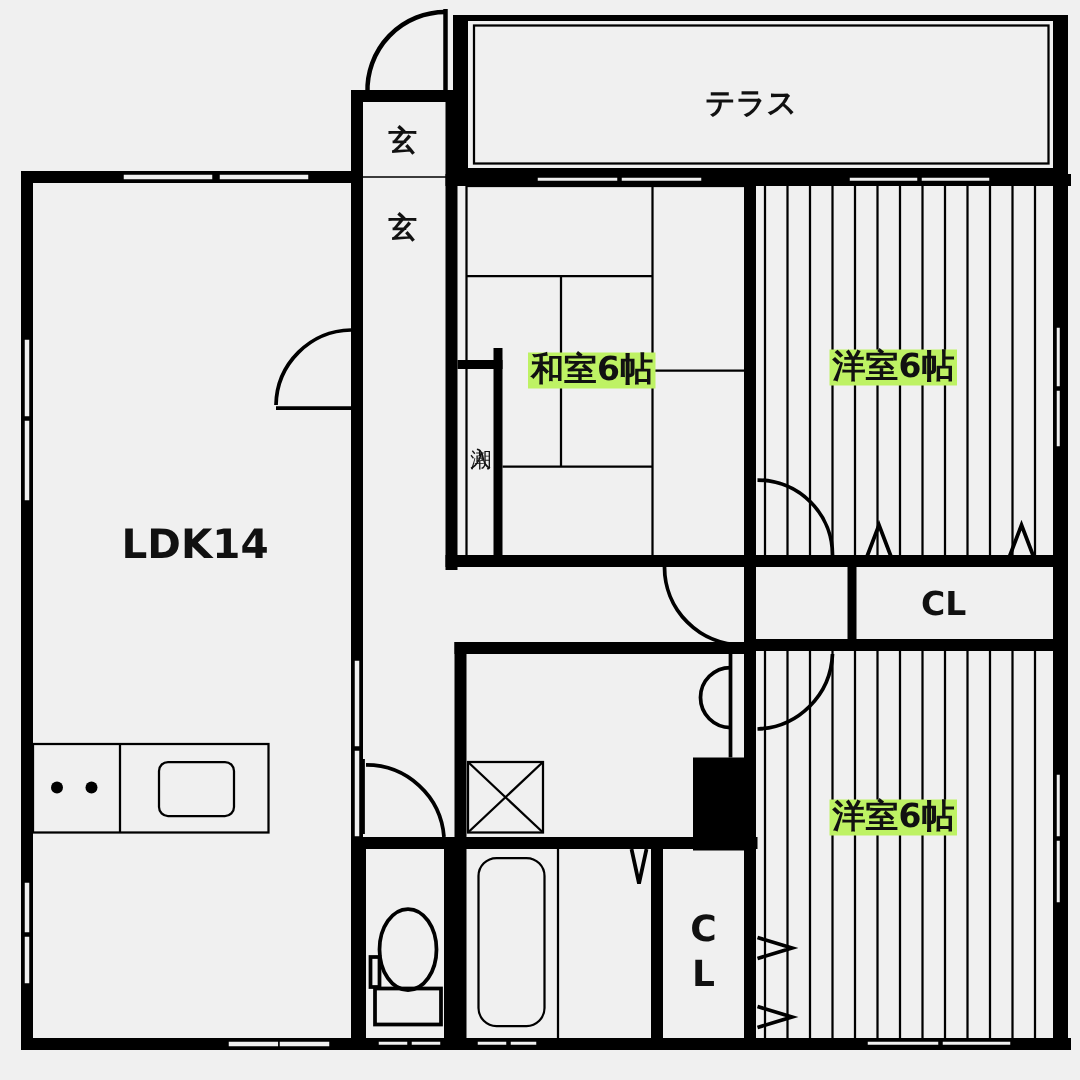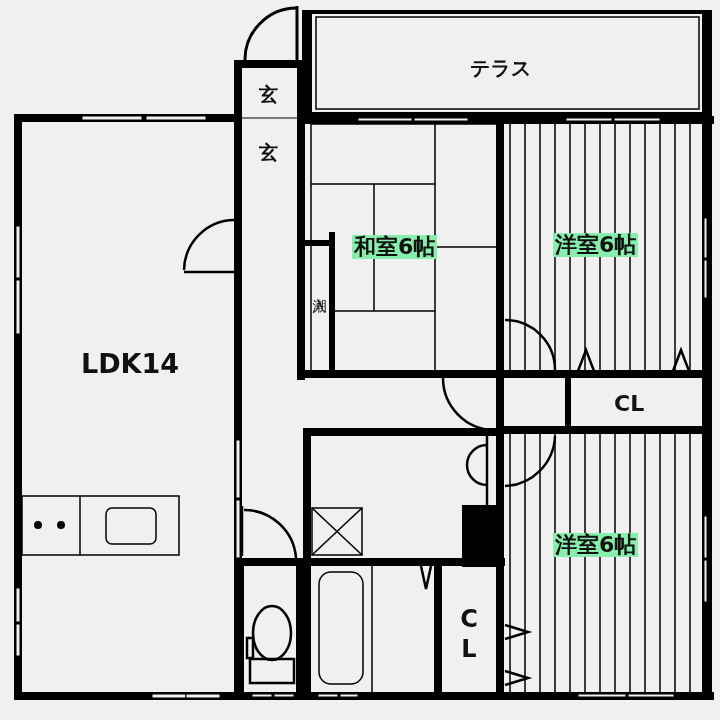--- a/index.html
+++ b/index.html
@@ -1,19 +1,19 @@
 <!DOCTYPE html>
 <html><head>
 <meta charset="utf-8">
 <style>
   html, body { margin: 0; padding: 0; background: #f0f0f0; }
   body { width: 720px; height: 720px; overflow: hidden; }
   #plan { position: absolute; left: 0; top: 0; width: 720px; height: 720px; }
   .lbl { position: absolute; font-family: "DejaVu Sans", sans-serif; font-weight: bold; color: #111; white-space: nowrap; line-height: 1; }
-  .lbl.bg { background: #86efac; padding: 1px 2px; }
+  .lbl.bg { background: #bef264; padding: 1px 2px; }
   .vert { writing-mode: vertical-rl; text-orientation: upright; letter-spacing: -1px; }
 </style>
 </head>
 <body>
 
 <svg id="plan" viewBox="0 0 720 720" xmlns="http://www.w3.org/2000/svg">
   <rect x="0" y="0" width="720" height="720" fill="#f0f0f0"></rect>
 
   <g>
     <rect x="302" y="10" width="407" height="108" fill="#000"></rect>

